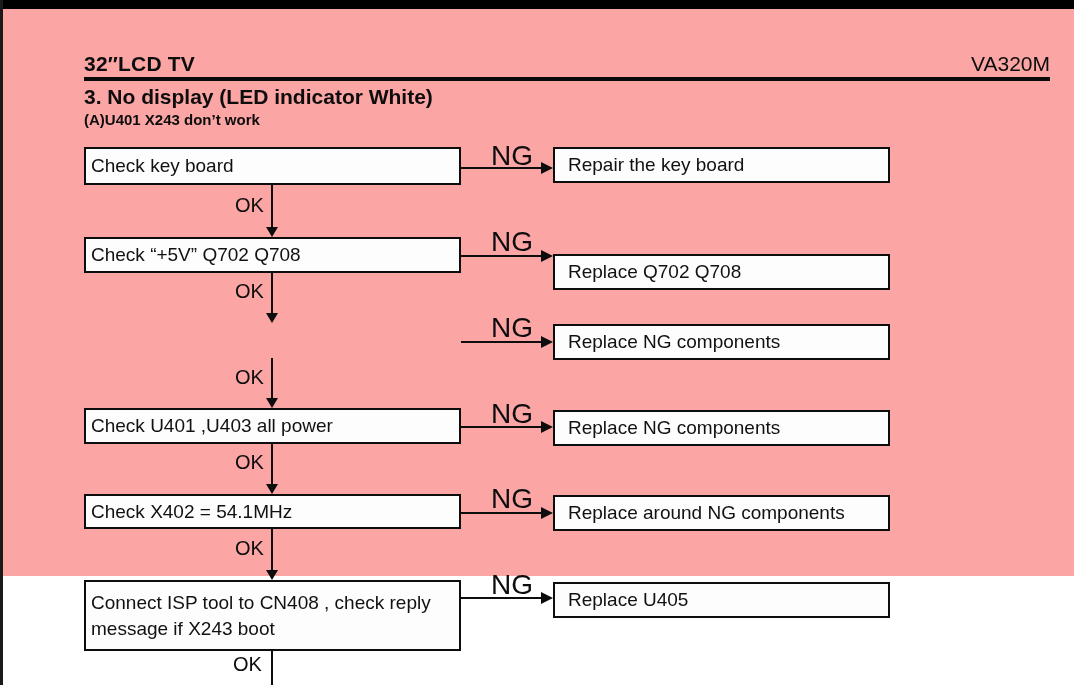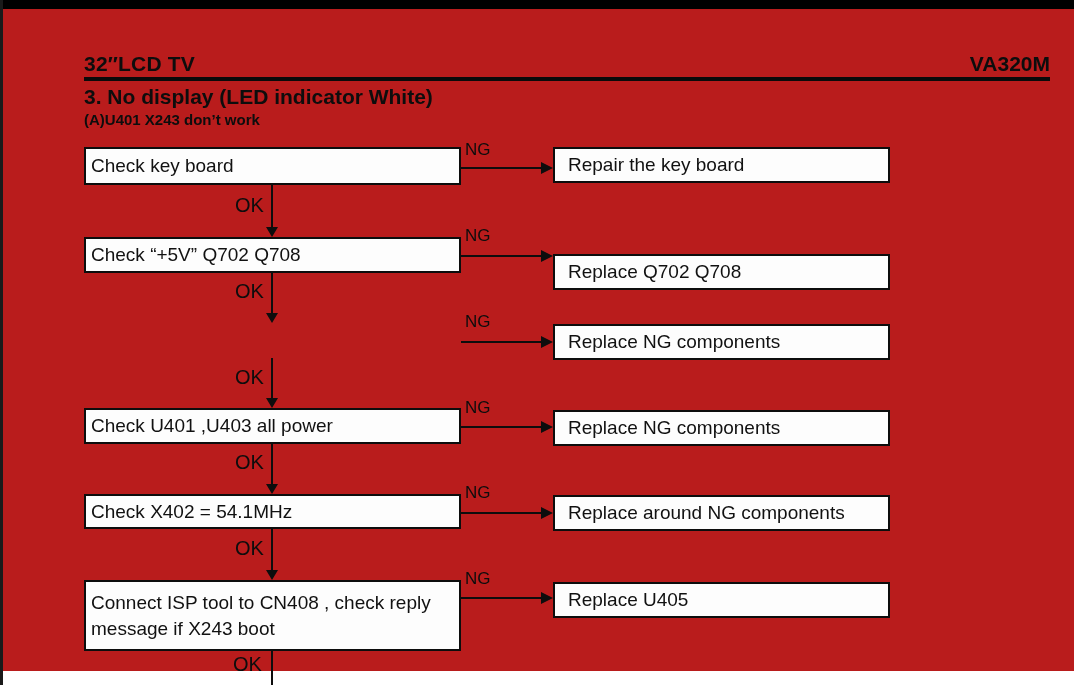--- a/index.html
+++ b/index.html
@@ -2,47 +2,47 @@
 <html><head>
 <meta charset="utf-8">
 <style>
   html, body { margin:0; padding:0; }
   body {
     width:1074px; height:685px; overflow:hidden;
     background:#ffffff;
     font-family:"Liberation Sans", sans-serif;
     color:#0d0d0d;
   }
-  .page { position:relative; width:1074px; height:671px; background:#b91c1c; }
+  .page { position:relative; width:1074px; height:576px; background:#fca5a5; }
 
   
   .scan-bar-top  { position:absolute; left:0; top:0; width:1074px; height:9px; background:#000; }
   .scan-bar-left { position:absolute; left:0; top:0; width:3px; height:685px; background:#1a1a1a; }
 
   
   .header-product { position:absolute; left:84px; top:52px; font-size:21px; font-weight:bold; letter-spacing:0.2px; }
   .header-rule    { position:absolute; left:84px; top:77px; width:966px; height:4px; background:#0a0a0a; }
-  .header-model   { position:absolute; right:24px; top:52px; font-size:21px; font-weight:bold;
+  .header-model   { position:absolute; right:24px; top:52px; font-size:21px; font-weight:normal;
                     border-bottom:3px solid #0a0a0a; padding-bottom:1px; }
 
   .title    { position:absolute; left:84px; top:85px;  font-size:21px; font-weight:bold; }
   .subtitle { position:absolute; left:84px; top:111px; font-size:15px; font-weight:bold; }
 
   
   .box {
     position:absolute; box-sizing:border-box;
     border:2px solid #0d0d0d; background:#fdfdfd;
     display:flex; align-items:center;
     font-size:19px; line-height:26px; color:#111;
   }
   .check-box  { left:84px;  width:377px; padding:3px 10px 3px 5px; }
   .action-box { left:553px; width:337px; height:36px; padding:3px 10px 3px 13px; }
 
   
-  .ng-label { position:absolute; left:465px; font-size:17px; }
+  .ng-label { position:absolute; left:491px; font-size:28px; }
   .ok-label { position:absolute; left:235px; font-size:20px; }
 
   
   .h-arrow { position:absolute; left:461px; width:80px; height:0; border-top:2px solid #0d0d0d; }
   .h-arrow::after {
     content:""; position:absolute; left:80px; top:-7px;
     border-top:6px solid transparent; border-bottom:6px solid transparent;
     border-left:12px solid #0d0d0d;
   }
   .v-arrow, .v-line { position:absolute; left:271px; width:2px; background:#0d0d0d; }

